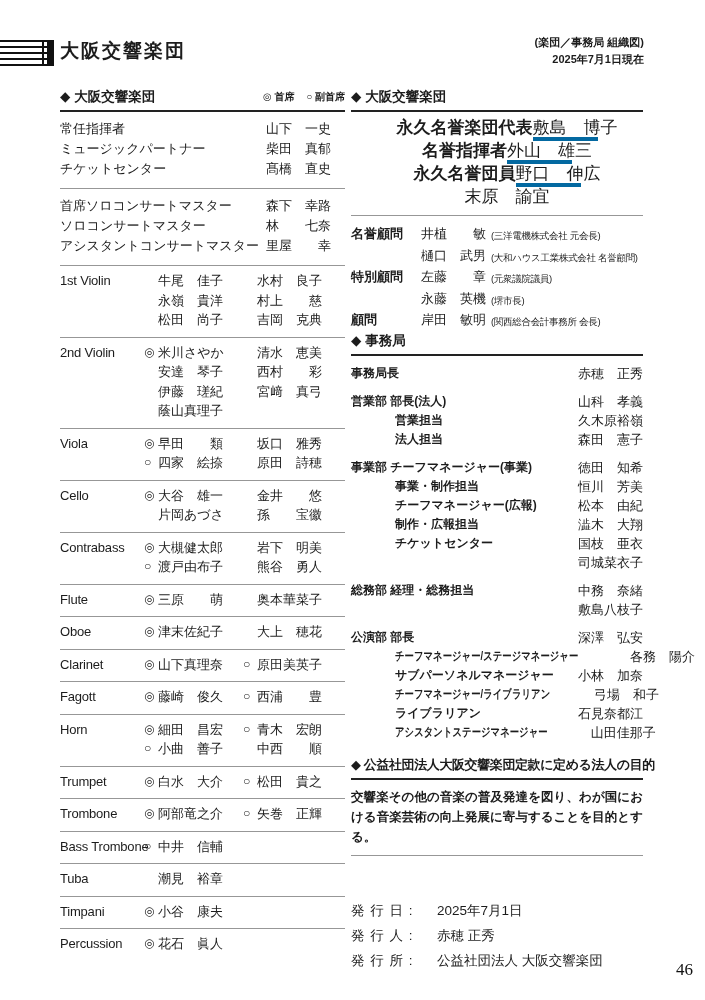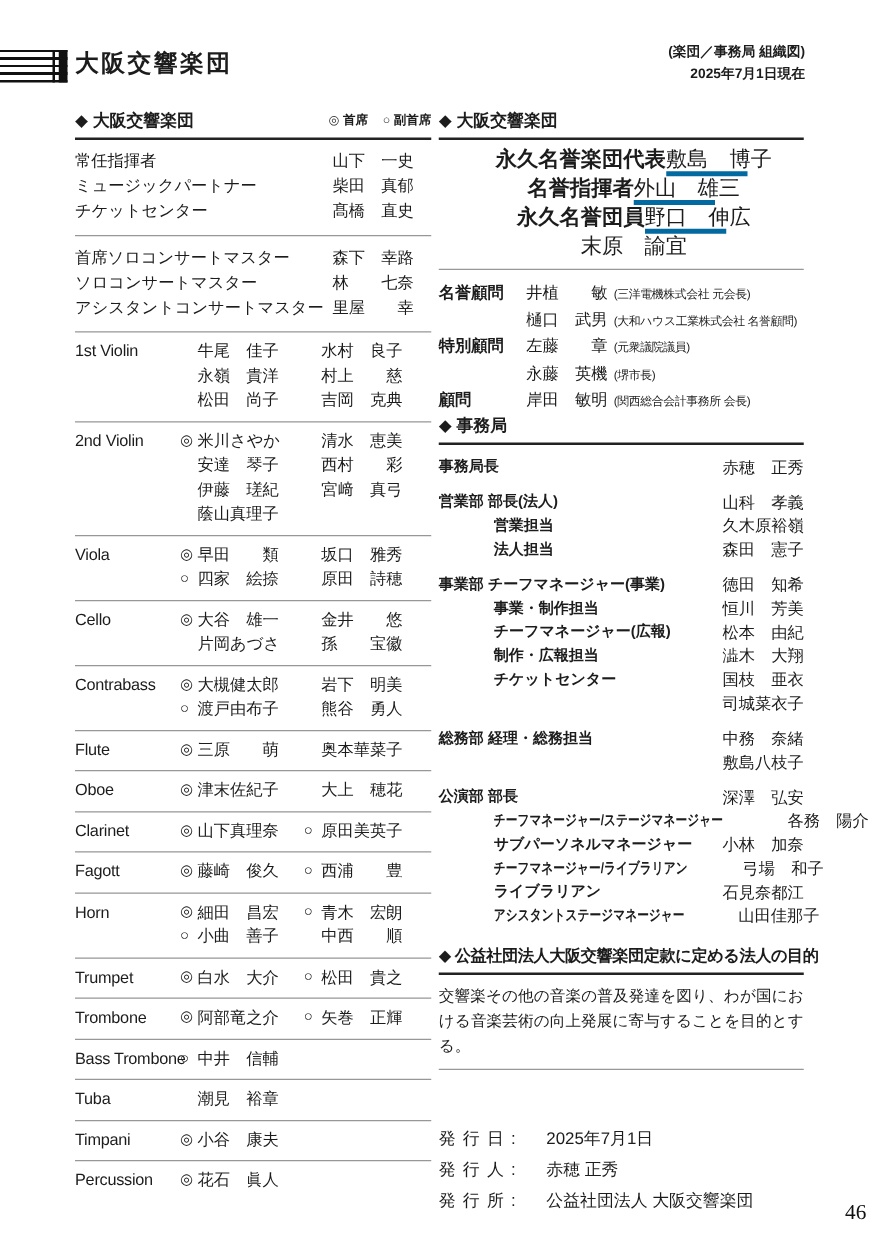--- a/index.html
+++ b/index.html
@@ -51,21 +51,21 @@
   .olist{padding:8px 0 0}
   .orow{display:flex;line-height:19px;font-size:13px}
   .orow.gap{margin-top:9px}
   .olabel{flex:1;font-weight:bold;font-size:12px;white-space:nowrap}
   .olabel.ind{padding-left:44px}
   .condensed{display:inline-block;transform:scaleX(0.78);transform-origin:0 50%;white-space:nowrap}
   .oname{width:65px;white-space:nowrap}
   
   .purpose-head{margin-top:14px}
   .purpose-head .htext{font-size:13px;letter-spacing:-0.4px;white-space:nowrap}
-  .purpose{font-size:12.5px;line-height:20px;font-weight:normal;padding:7px 0 8px;text-align:justify}
+  .purpose{font-size:12.5px;line-height:20px;font-weight:bold;padding:7px 0 8px;text-align:justify}
   
   .colophon{margin-top:42px}
   .crow{display:flex;line-height:25px;font-size:13.5px;font-weight:normal}
   .clabel{width:86px;letter-spacing:1px;white-space:nowrap}
   .cvalue{white-space:nowrap}
   .fineprint{font-size:9.5px;font-weight:bold;letter-spacing:-0.2px;margin-top:4px;white-space:nowrap}
   .pagenum{position:absolute;right:12px;bottom:20px;font-family:"Liberation Serif","DejaVu Serif",serif;font-size:17px;color:#111}
 </style>
 </head>
 <body>

